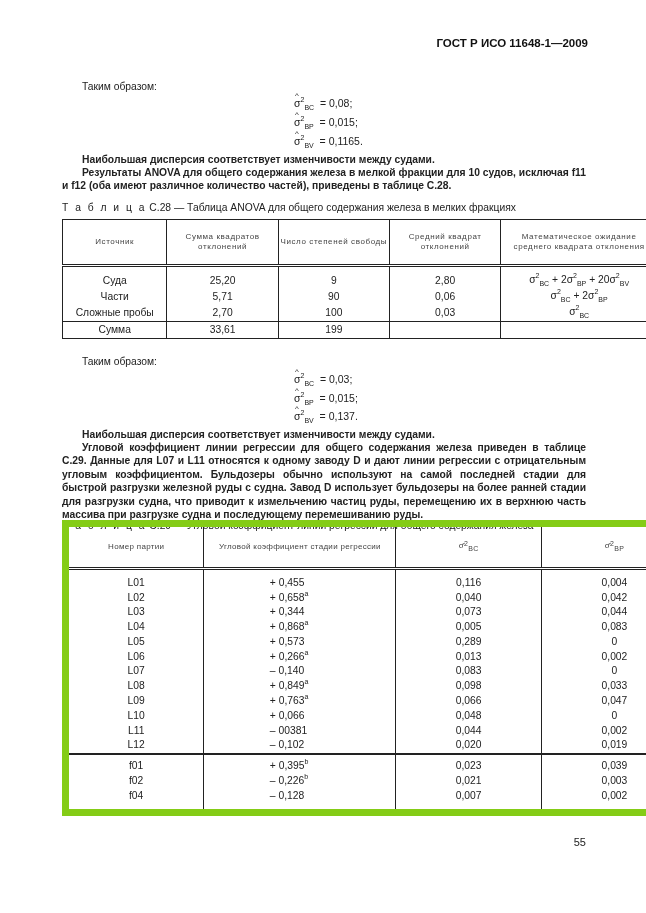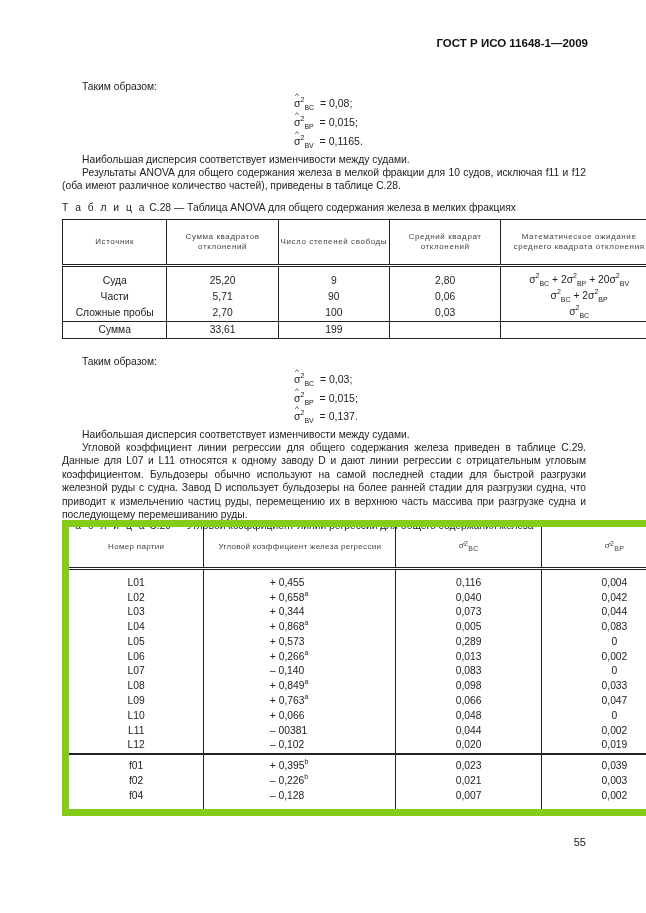--- a/index.html
+++ b/index.html
@@ -1,20 +1,20 @@
 <!DOCTYPE html>
 <html><head>
 <meta charset="utf-8">
 <style>
   html, body { margin:0; padding:0; background:#fff; }
   body { width:646px; height:913px; position:relative; font-family:"Liberation Sans", sans-serif; color:#222; font-size:10.3px; line-height:1.3; }
   .page { position:absolute; left:0; top:0; width:646px; height:913px; }
   .header { position:absolute; right:58px; top:36px; font-weight:bold; font-size:11.5px; color:#111; }
   .para { position:absolute; left:62px; width:524px; text-align:justify; }
-  .indent { text-indent:20px; }
+  .indent { text-indent:20px;font-weight:bold; }
   .formula { position:absolute; left:294px; font-size:10.5px; }
   .sig { position:relative; display:inline-block; font-style:normal; }
   .hat { position:absolute; left:1px; top:-6px; font-size:8px; }
   sup { font-size:7px; vertical-align:top; position:relative; top:-2px; }
   sub { font-size:7px; }
   .caption { position:absolute; left:62px; font-size:10.3px; }
   .spaced { letter-spacing:2px; }
   table { position:absolute; border-collapse:collapse; font-size:10.3px; }
   td, th { padding:0; text-align:center; }
   .t28 { left:62px; top:219px; width:596px; border:1px solid #222; }
@@ -126,21 +126,21 @@
   <table class="t29">
     <colgroup>
         <col style="width:116px">
         <col style="width:161px">
         <col style="width:122px">
         <col style="width:125px">
       </colgroup>
     <tbody>
         <tr>
       <th>Номер партии</th>
-      <th>Угловой коэффициент железа регрессии</th>
+      <th>Угловой коэффициент стадии регрессии</th>
       <th>σ̂<sup>2</sup><sub>BC</sub></th>
       <th>σ̂<sup>2</sup><sub>BP</sub></th>
     </tr>
     </tbody>
       <tbody id="groupL">
         <tr class="first">
           <td>L01</td>
           <td><span class="coef"><span>+</span> <span>0,455</span><sup></sup></span></td>
           <td>0,116</td>
           <td>0,004</td>

